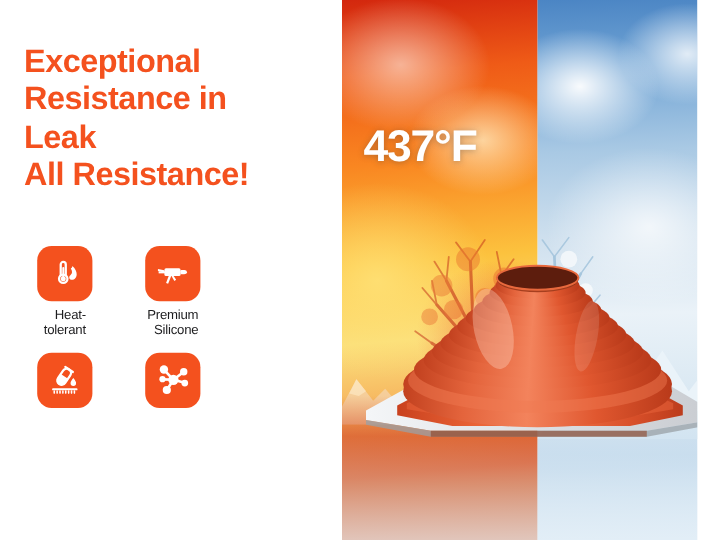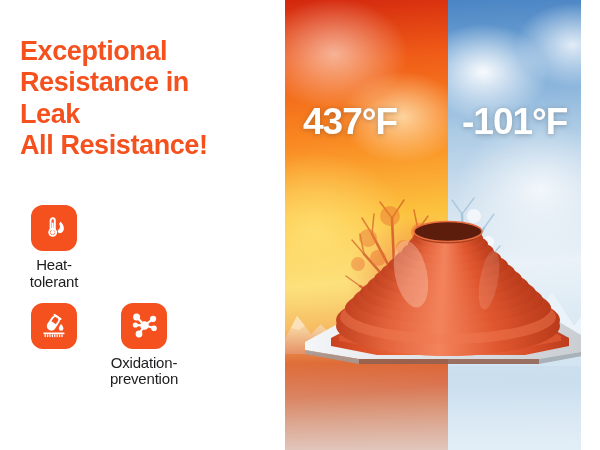--- a/index.html
+++ b/index.html
@@ -28,22 +28,22 @@
   .feat{width:84px;display:flex;flex-direction:column;align-items:center;}
   .feat.wide{width:96px;}
   .tile{
     width:46px;height:46px;border-radius:12px;
     background:#F4511E;
     display:flex;align-items:center;justify-content:center;
     flex:0 0 auto;
   }
   .tile svg{display:block;}
   .feat-label{
-    margin-top:6px;text-align:center;
-    color:#1d1d1f;font-size:15px;line-height:1.12;
+    margin-top:6px;text-align:right;
+    color:#1d1d1f;font-size:11px;line-height:1.12;
     font-weight:400;letter-spacing:-0.2px;
   }
   .feat-label .ln{display:block;white-space:nowrap;}
   .feat.single .feat-label{margin-top:13px;}
 
   
   .photo{position:absolute;left:285px;top:0;width:296px;height:450px;overflow:hidden;}
 
   .hot{
     position:absolute;left:0;top:0;width:163px;height:450px;
@@ -122,20 +122,37 @@
               <path d="M21.3 8.6c2.6 2.4 3.6 4.6 3.6 6.9 0 2.7-1.8 4.7-3.9 4.7-1.3 0-2.3-.7-2.3-1.9 0-1.9 2.3-2.3 2.3-4.6 0-1-.3-2-1-3 .9-.4 1.3-1.2 1.3-2.1z" fill="#fff"></path>
             </svg>
           </div>
           <div class="feat-label">
             <span class="ln">Heat-</span>
             <span class="ln">tolerant</span>
           </div>
         </div>
 
 
+        <div class="feat wide">
+          <div class="tile">
+            <svg width="32" height="32" viewBox="0 0 32 32">
+              <rect x="9" y="11.5" width="13.5" height="6.6" rx="1.4" fill="#fff"></rect>
+              <rect x="22.3" y="13" width="4.2" height="3.6" rx="1" fill="#fff"></rect>
+              <path d="M9 13.2 3.6 12.1v1.8L9 15.1z" fill="#fff"></path>
+              <rect x="4.2" y="14.1" width="5.4" height="1.7" fill="#fff"></rect>
+              <path d="M12.6 18.1h2.1l-2.6 6.4-1.7-.6z" fill="#fff"></path>
+              <path d="M14.9 18.1h1.8l2.1 3.1-1.5 1z" fill="#fff"></path>
+              <circle cx="26.3" cy="14.8" r="1.5" fill="#fff"></circle>
+            </svg>
+          </div>
+          <div class="feat-label">
+            <span class="ln">Premium</span>
+            <span class="ln">Silicone</span>
+          </div>
+        </div>
 
       </div>
 
       <div class="feat-row row2">
 
         <div class="feat">
           <div class="tile">
             <svg width="30" height="30" viewBox="0 0 30 30">
               <g transform="rotate(34 14 13)">
                 <rect x="10.2" y="4.6" width="7.2" height="14.6" rx="3.5" fill="none" stroke="#fff" stroke-width="1.9"></rect>
@@ -168,24 +185,20 @@
                 <line x1="15.5" y1="15.5" x2="10.6" y2="23.2"></line>
                 <line x1="15.5" y1="15.5" x2="7.3" y2="15.1"></line>
               </g>
               <circle cx="15.5" cy="15.5" r="4.3" fill="#fff"></circle>
               <circle cx="7.6" cy="6.9" r="3.5" fill="#fff"></circle>
               <circle cx="24.1" cy="8.8" r="3.1" fill="#fff"></circle>
               <circle cx="25" cy="18.2" r="2.8" fill="#fff"></circle>
               <circle cx="10" cy="24" r="3.4" fill="#fff"></circle>
               <circle cx="6.4" cy="15" r="2.6" fill="#fff"></circle>
             </svg>
-          </div>
-          <div class="feat-label">
-            <span class="ln">Oxidation-</span>
-            <span class="ln">prevention</span>
           </div>
         </div>
 
       </div>
 
     </div>
   </div>
 
   <div class="photo">
 
@@ -269,21 +282,20 @@
           <circle cx="44" cy="66" r="6"></circle>
             <circle cx="6" cy="84" r="6"></circle>
           <circle cx="36" cy="96" r="6"></circle>
             <circle cx="18" cy="70" r="6"></circle>
         </g>
       </svg>
       <div class="cold-haze"></div>
     </div>
 
     <div class="temp hotT">437°F</div>
-    <div class="temp coldT">-101°F</div>
 
     <svg class="product" viewBox="0 0 310 160">
       <defs>
         <linearGradient id="plateG" x1="0" y1="0" x2="1" y2="0">
           <stop offset="0" stop-color="#f4f6f8"></stop>
           <stop offset="0.5" stop-color="#dcdfe3"></stop>
           <stop offset="1" stop-color="#c9ccd1"></stop>
         </linearGradient>
         <linearGradient id="skirtG" x1="0" y1="0" x2="1" y2="0">
           <stop offset="0" stop-color="#c9411e"></stop>

